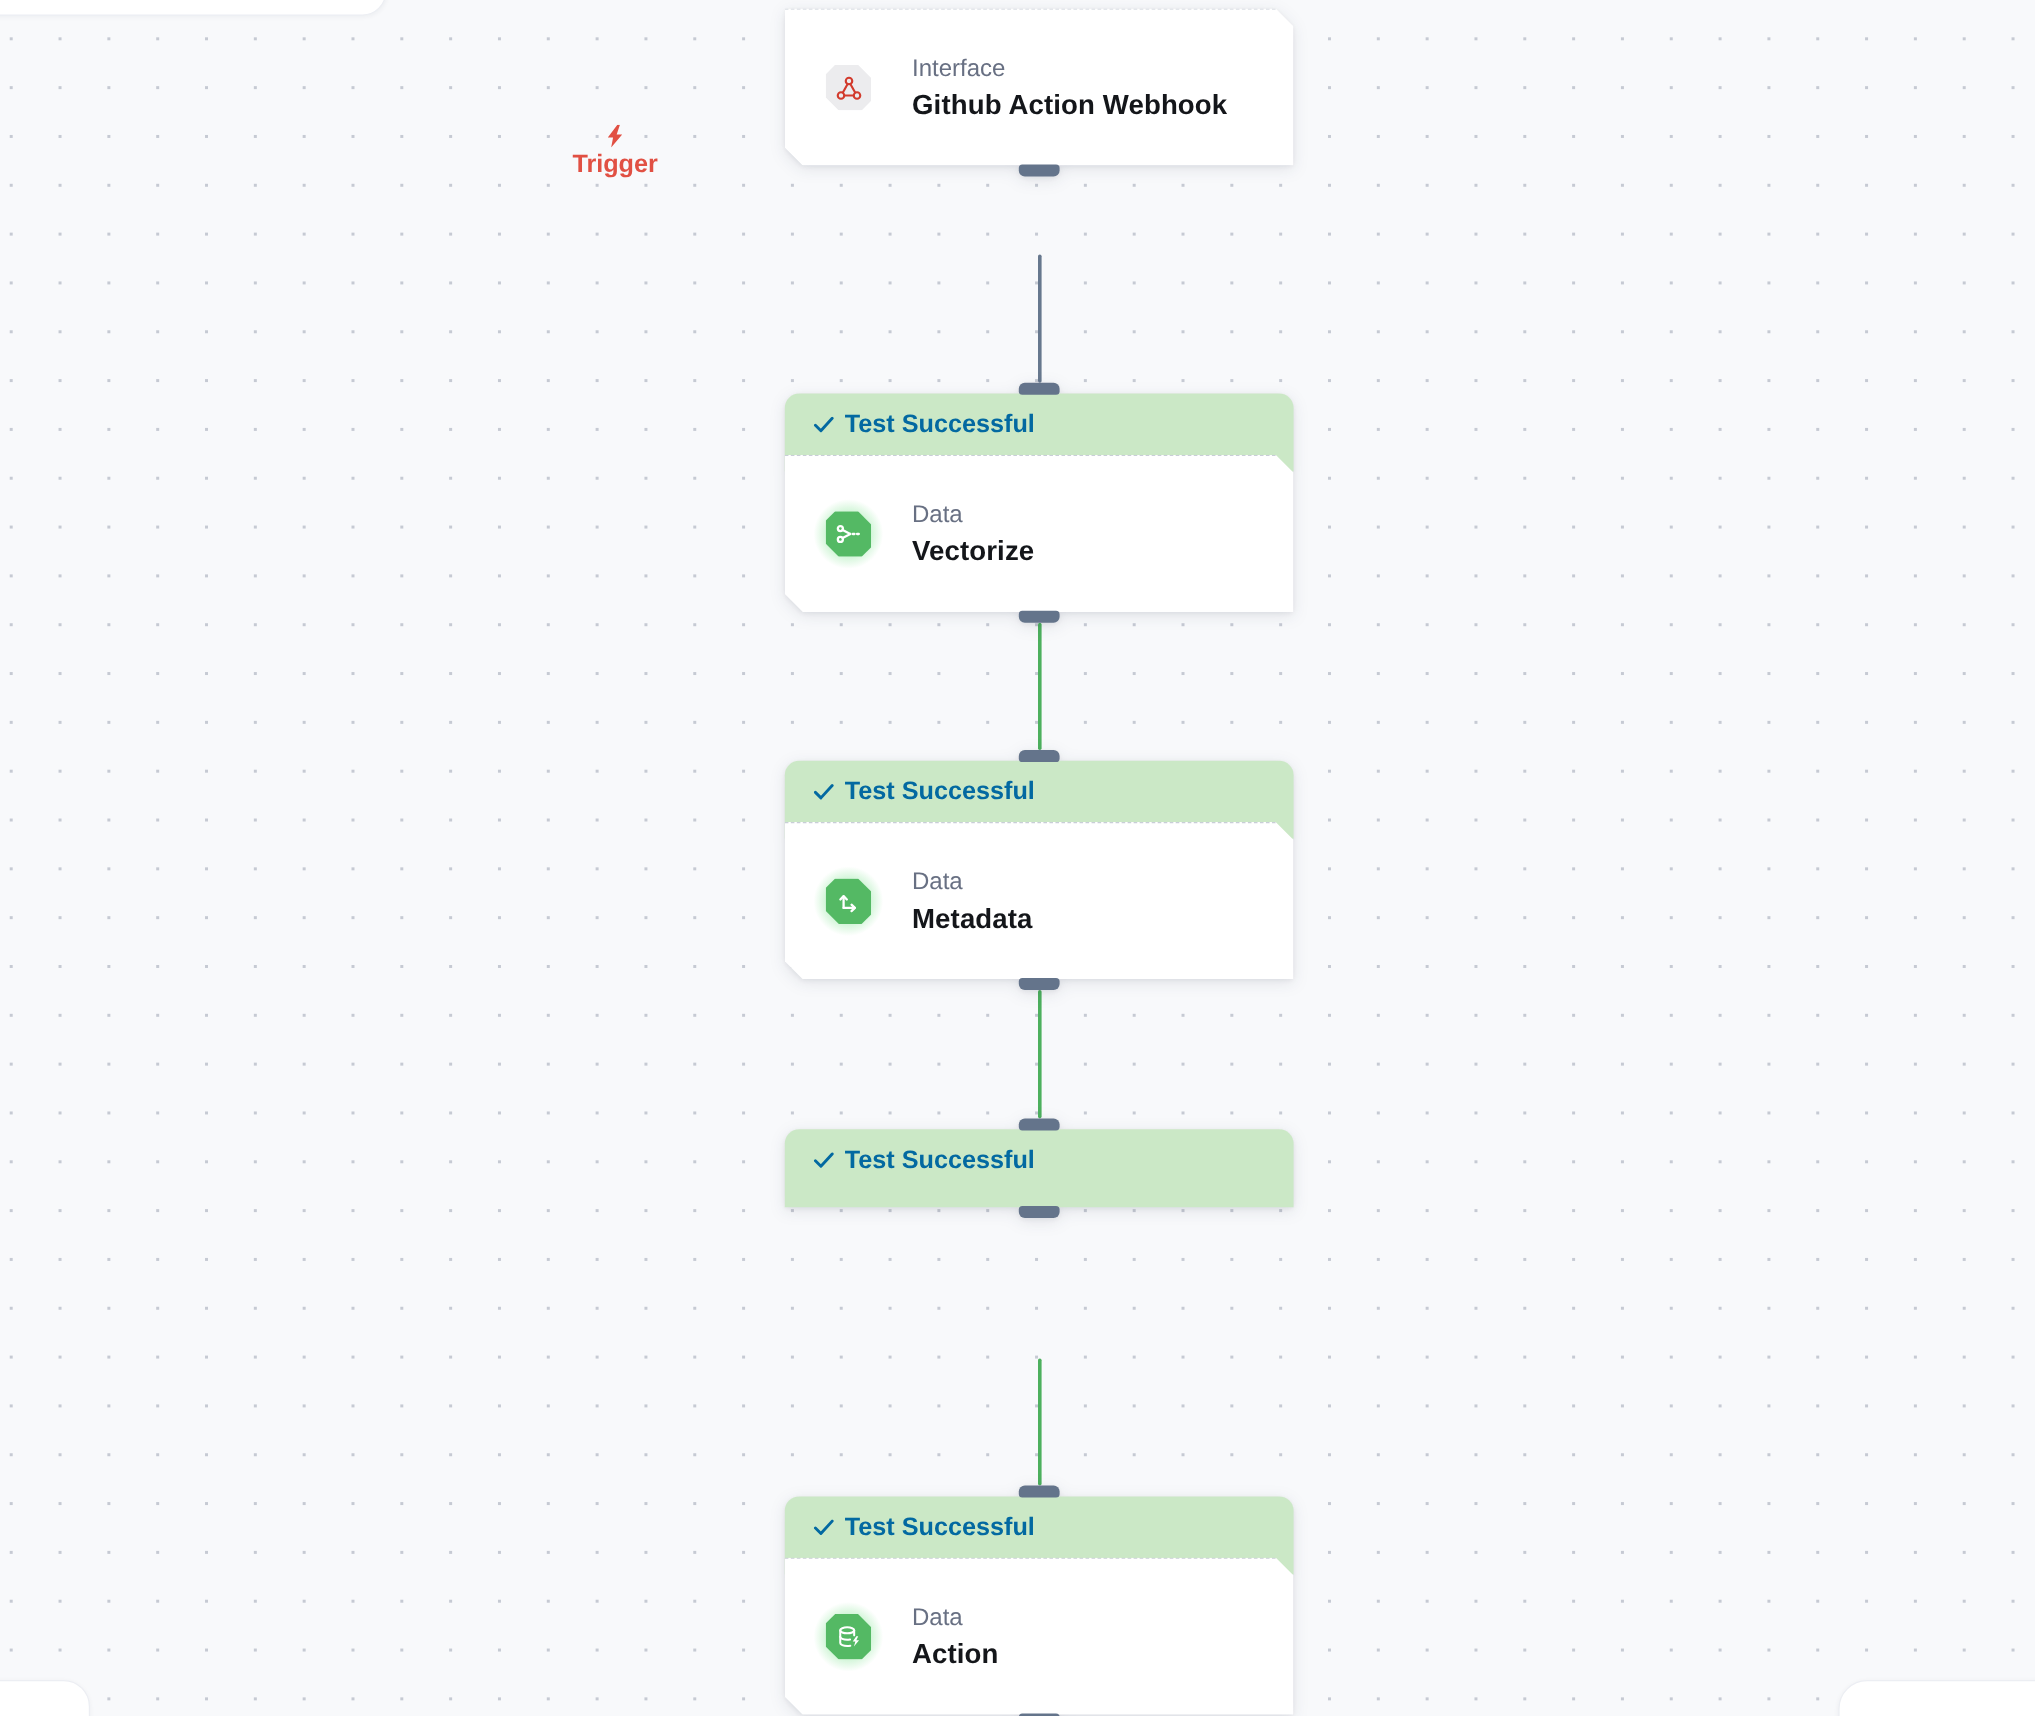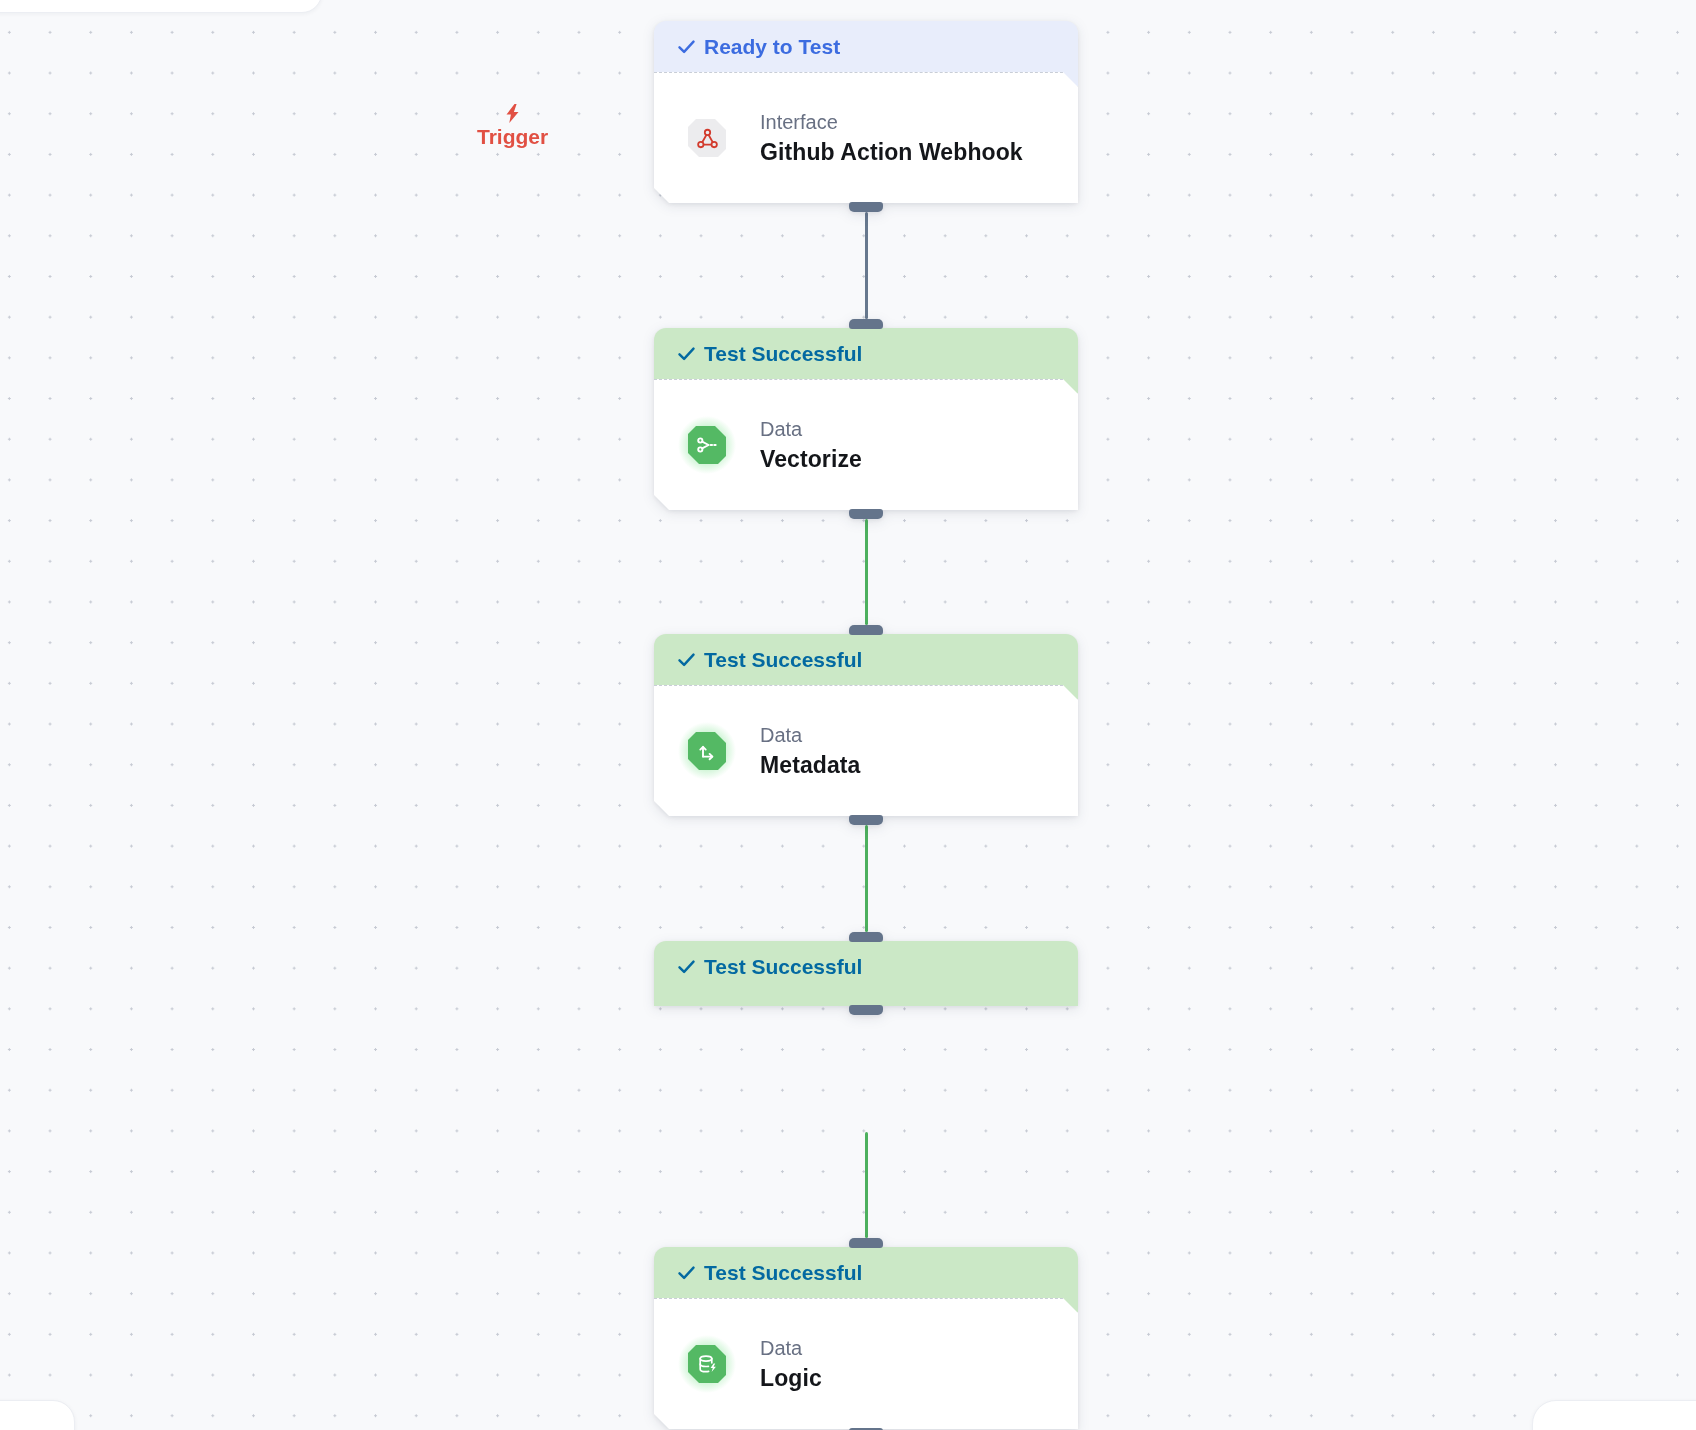--- a/index.html
+++ b/index.html
@@ -66,30 +66,20 @@
   </div>
 
   <div id="edges-layer">
       <div class="edge-line" style="left: 864.5px; top: 212px; height: 107px; background: rgb(103, 120, 142);"></div>
       <div class="edge-line" style="left: 864.5px; top: 519px; height: 106px; background: rgb(77, 176, 94);"></div>
       <div class="edge-line" style="left: 864.5px; top: 825px; height: 107px; background: rgb(77, 176, 94);"></div>
       <div class="edge-line" style="left: 864.5px; top: 1132px; height: 106px; background: rgb(77, 176, 94);"></div>
     </div>
   <div id="nodes-layer">
       <div class="node" style="left: 654px; top: 21px; width: 424px;">
-    <div class="node-header state-ready">
-      <span class="hdr-inner">
-        <span style="display:flex;">
-          <svg width="17" height="14" viewBox="0 0 17 14">
-                <path d="m1.5 7.3 4.6 4.6L15.5 1.6" fill="none" stroke="currentColor" stroke-width="2.4" stroke-linecap="round" stroke-linejoin="round"></path>
-              </svg>
-        </span>
-        <span class="status-text">Ready to Test</span>
-      </span>
-    </div>
     <div class="node-body">
       <div class="tile-glow">
         <div class="tile tile-gray">
           <svg width="25" height="25" viewBox="0 0 24 24" fill="none" stroke="#d23b2d" stroke-width="1.7" stroke-linecap="round">
             <circle cx="12" cy="6.2" r="2.6"></circle>
                 <circle cx="5.6" cy="17.8" r="2.6"></circle>
                 <circle cx="18.4" cy="17.8" r="2.6"></circle>
             <path d="M10.9 8.6 7.1 15.4"></path>
                 <path d="M13.1 8.6 16.9 15.4"></path>
                 <path d="M8.3 17.8h7.4"></path>
@@ -202,20 +192,20 @@
             <ellipse cx="11" cy="6.6" rx="5.8" ry="2.5"></ellipse>
             <path d="M5.2 6.6v10.6c0 1.4 2.6 2.5 5.8 2.5.9 0 1.8-.1 2.6-.3"></path>
             <path d="M16.8 6.6v4.2"></path>
             <path d="M5.2 12c0 1.4 2.6 2.5 5.8 2.5.8 0 1.6-.1 2.4-.2"></path>
             <path d="M18.6 11.6 15.6 16h2.2l-1.2 4 4.3-5.2h-2.3l1.6-3.2z" fill="#ffffff" stroke="none"></path>
           </svg>
         </div>
       </div>
       <div class="node-texts">
         <div class="node-category">Data</div>
-        <div class="node-title">Logic</div>
+        <div class="node-title">Action</div>
       </div>
     </div>
     <div class="pill pill-top"></div>
     <div class="pill pill-bottom"></div>
   </div>
     </div>
 </div>
 
 </body></html>

